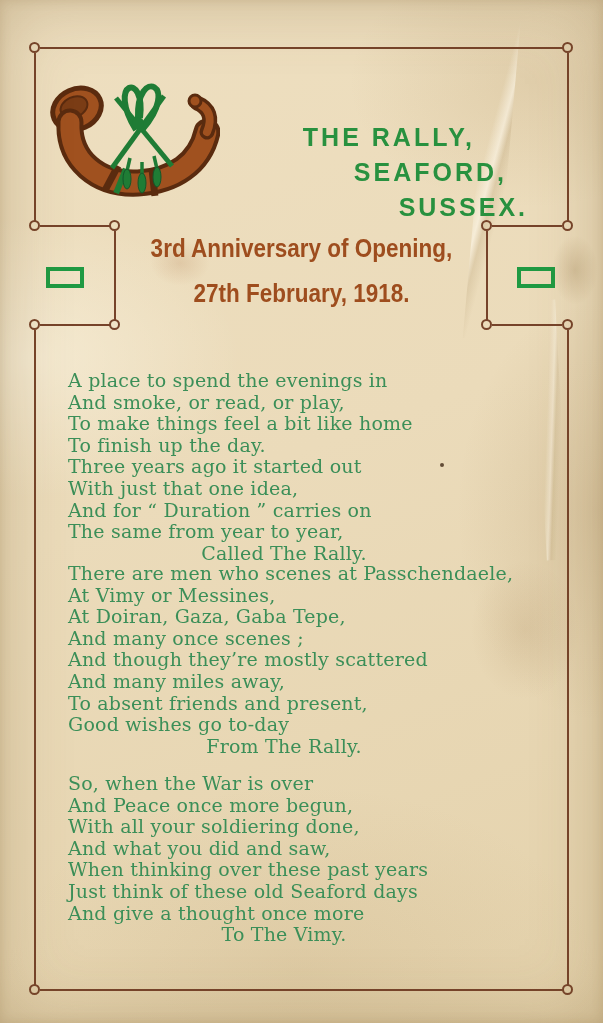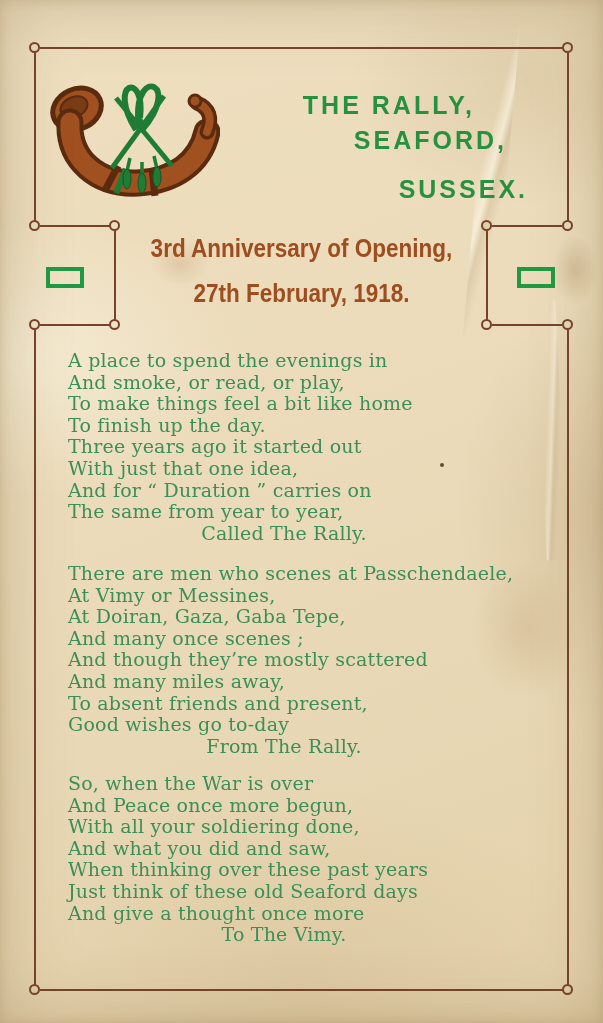--- a/index.html
+++ b/index.html
@@ -18,32 +18,32 @@
     box-shadow:inset 0 0 70px rgba(120,90,40,.30), inset 0 0 12px rgba(120,90,40,.18);
   }
   
   .hl,.vl{position:absolute;background:#76432a;}
   .hl{height:2px}.vl{width:2px}
   .node{position:absolute;width:7px;height:7px;border:2.5px solid #76432a;border-radius:50%;background:transparent;}
   .green-rect{position:absolute;width:30px;height:13px;border:4px solid #1f9a43;}
   
   .title-line{
     position:absolute;font-family:"Liberation Sans",sans-serif;font-weight:bold;
-    font-size:25px;letter-spacing:3px;color:#28913f;white-space:nowrap;
+    font-size:25px;letter-spacing:3px;color:#28913f;white-space:nowrap;margin-top:32px;
   }
-  .t1{top:91px;right:128px}.t2{top:126px;right:96px}.t3{top:175px;right:75px}
+  .t1{top:91px;right:128px}.t2{top:126px;right:96px}.t3{top:161px;right:75px}
   .subtitle-line{
     position:absolute;left:0;width:603px;text-align:center;
     font-family:"Liberation Sans",sans-serif;font-weight:bold;font-size:25px;
     color:#9e4d1e;white-space:nowrap;transform:scaleX(.9);
   }
   .s1{top:234px}.s2{top:279px}
   
   .stanza{position:absolute;left:68px;width:460px;}
-  .st1{top:350px}.st2{top:563px}.st3{top:773px}
+  .st1{top:370px}.st2{top:563px}.st3{top:773px}
   .poem-line{
     font-size:19px;line-height:21.6px;color:#3b8f58;white-space:nowrap;
     letter-spacing:.2px;
   }
   .refrain{text-align:center;padding-right:28px;}
   
   .badge{position:absolute;left:50px;top:68px;width:170px;height:132px;}
   
   .crease{position:absolute;pointer-events:none;}
   .crease-a{left:478px;top:-10px;width:30px;height:350px;transform:rotate(5deg);

